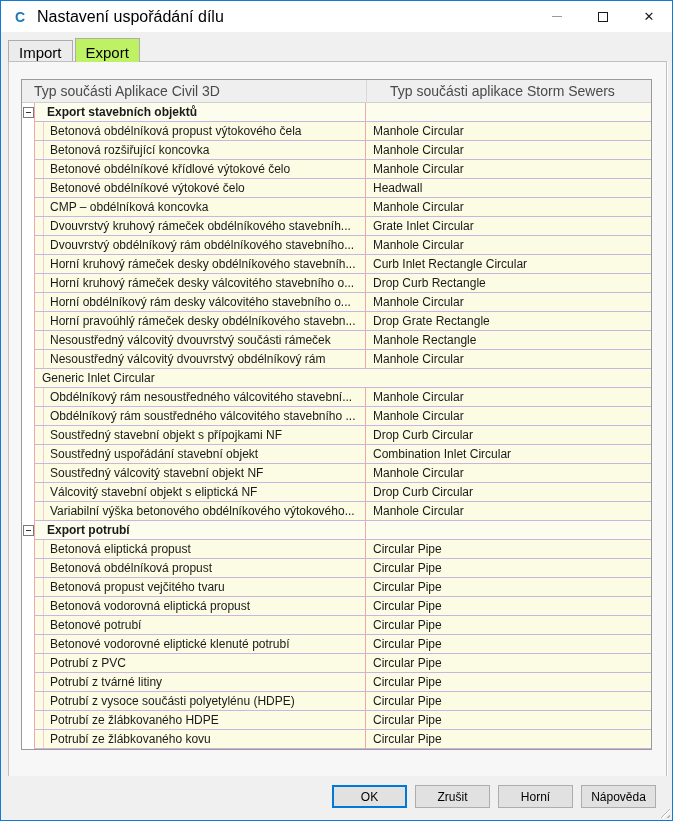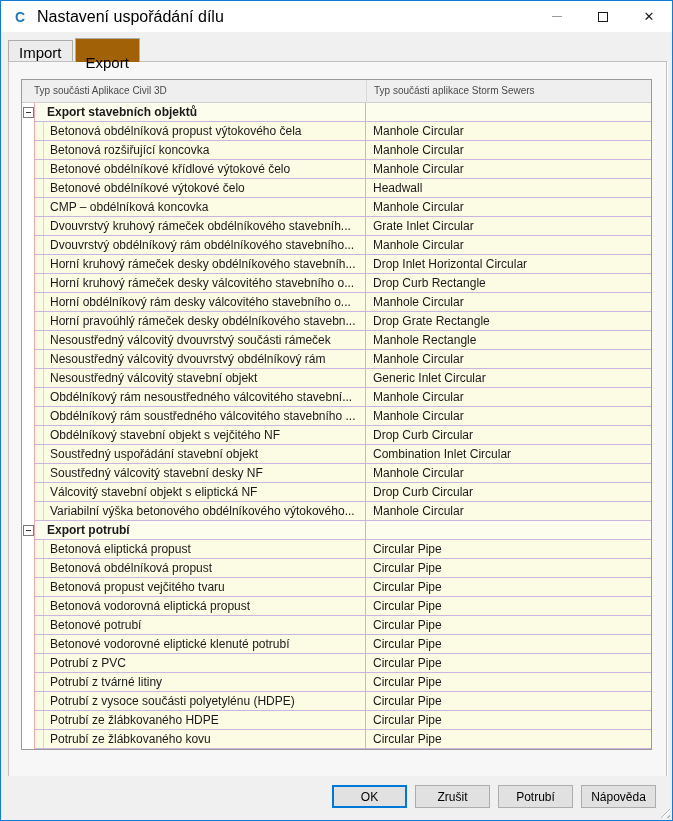--- a/index.html
+++ b/index.html
@@ -32,38 +32,39 @@
   .tabstrip {
     height:29px; padding-left:7px; display:flex; align-items:flex-end;
     background:#f0f0f0; position:relative; z-index:2;
   }
   .tab {
     font-size:15px; color:#000; background:#ececec;
     border:1px solid #acacac; border-bottom:none;
     padding:3px 10px 4px; margin-right:2px; height:21px;
   }
   .tab.active {
-    background:#a16207; height:24px; padding-top:15px;
+    background:#bef264; height:24px; padding-top:5px;
     margin-bottom:-1px; position:relative; z-index:3;
   }
   
   .tabpage {
     position:absolute; left:7px; top:60px; width:659px; height:717px;
     background:#f7f7f7; border:1px solid #bfbfbf;
     box-shadow:1px 1px 0 #fdfdfd;
   }
   
   .grid {
     position:absolute; left:12px; top:17px; width:631px;
     border:1px solid #9a9a9a; background:#fff;
   }
   .header-row {
     display:flex; height:23px; background:#efefef;
-    border-bottom:1px solid #cfcfcf; color:#4a4a4a; font-size:10px;
+    border-bottom:1px solid #cfcfcf; color:#4a4a4a; font-size:14px;
     align-items:center;
+    gap:16px;
   }
   .hcell1 { width:345px; padding-left:12px; border-right:1px solid #d8d8d8; height:23px; line-height:22px;
             white-space:nowrap; overflow:hidden; }
   .hcell2 { flex:1; padding-left:7px; height:23px; line-height:22px; white-space:nowrap; overflow:hidden; }
   .row { display:flex; height:19px; font-size:12px; color:#1a1a1a; }
   .gutter {
     width:13px; background:#ffffff; border-right:1px solid #f2a7ab;
     position:relative; flex:none;
   }
   .cell { border-bottom:1px solid #c9b5e0; line-height:18px; white-space:nowrap; overflow:hidden; }
@@ -174,21 +175,21 @@
             <div class="cell cell2">Grate Inlet Circular</div>
           </div>
           <div class="row data-row">
             <div class="gutter"></div>
             <div class="cell cell1">Dvouvrstvý obdélníkový rám obdélníkového stavebního...</div>
             <div class="cell cell2">Manhole Circular</div>
           </div>
           <div class="row data-row">
             <div class="gutter"></div>
             <div class="cell cell1">Horní kruhový rámeček desky obdélníkového stavebníh...</div>
-            <div class="cell cell2">Drop Inlet Horizontal Circular</div>
+            <div class="cell cell2">Curb Inlet Rectangle Circular</div>
           </div>
           <div class="row data-row">
             <div class="gutter"></div>
             <div class="cell cell1">Horní kruhový rámeček desky válcovitého stavebního o...</div>
             <div class="cell cell2">Drop Curb Rectangle</div>
           </div>
           <div class="row data-row">
             <div class="gutter"></div>
             <div class="cell cell1">Horní obdélníkový rám desky válcovitého stavebního o...</div>
             <div class="cell cell2">Manhole Circular</div>
@@ -203,46 +204,45 @@
             <div class="cell cell1">Nesoustředný válcovitý dvouvrstvý součásti rámeček</div>
             <div class="cell cell2">Manhole Rectangle</div>
           </div>
           <div class="row data-row">
             <div class="gutter"></div>
             <div class="cell cell1">Nesoustředný válcovitý dvouvrstvý obdélníkový rám</div>
             <div class="cell cell2">Manhole Circular</div>
           </div>
           <div class="row data-row">
             <div class="gutter"></div>
-            <div class="cell cell1">Nesoustředný válcovitý stavební objekt</div>
             <div class="cell cell2">Generic Inlet Circular</div>
           </div>
           <div class="row data-row">
             <div class="gutter"></div>
             <div class="cell cell1">Obdélníkový rám nesoustředného válcovitého stavební...</div>
             <div class="cell cell2">Manhole Circular</div>
           </div>
           <div class="row data-row">
             <div class="gutter"></div>
             <div class="cell cell1">Obdélníkový rám soustředného válcovitého stavebního ...</div>
             <div class="cell cell2">Manhole Circular</div>
           </div>
           <div class="row data-row">
             <div class="gutter"></div>
-            <div class="cell cell1">Obdélníkový stavební objekt s vejčitého NF</div>
+            <div class="cell cell1">Soustředný stavební objekt s přípojkami NF</div>
             <div class="cell cell2">Drop Curb Circular</div>
           </div>
           <div class="row data-row">
             <div class="gutter"></div>
             <div class="cell cell1">Soustředný uspořádání stavební objekt</div>
             <div class="cell cell2">Combination Inlet Circular</div>
           </div>
           <div class="row data-row">
             <div class="gutter"></div>
-            <div class="cell cell1">Soustředný válcovitý stavební desky NF</div>
+            <div class="cell cell1">Soustředný válcovitý stavební objekt NF</div>
             <div class="cell cell2">Manhole Circular</div>
           </div>
           <div class="row data-row">
             <div class="gutter"></div>
             <div class="cell cell1">Válcovitý stavební objekt s eliptická NF</div>
             <div class="cell cell2">Drop Curb Circular</div>
           </div>
           <div class="row data-row">
             <div class="gutter"></div>
             <div class="cell cell1">Variabilní výška betonového obdélníkového výtokového...</div>
@@ -311,19 +311,19 @@
             <div class="cell cell2">Circular Pipe</div>
           </div>
         </div>
     </div>
   </div>
 
   <div class="footer">
     <div class="footer-buttons" id="footer-buttons">
         <button class="btn default">OK</button>
         <button class="btn">Zrušit</button>
-        <button class="btn">Potrubí</button>
+        <button class="btn">Horní</button>
         <button class="btn">Nápověda</button>
       </div>
     <div class="resize-grip"></div>
   </div>
 
 </div>
 
 </body></html>

